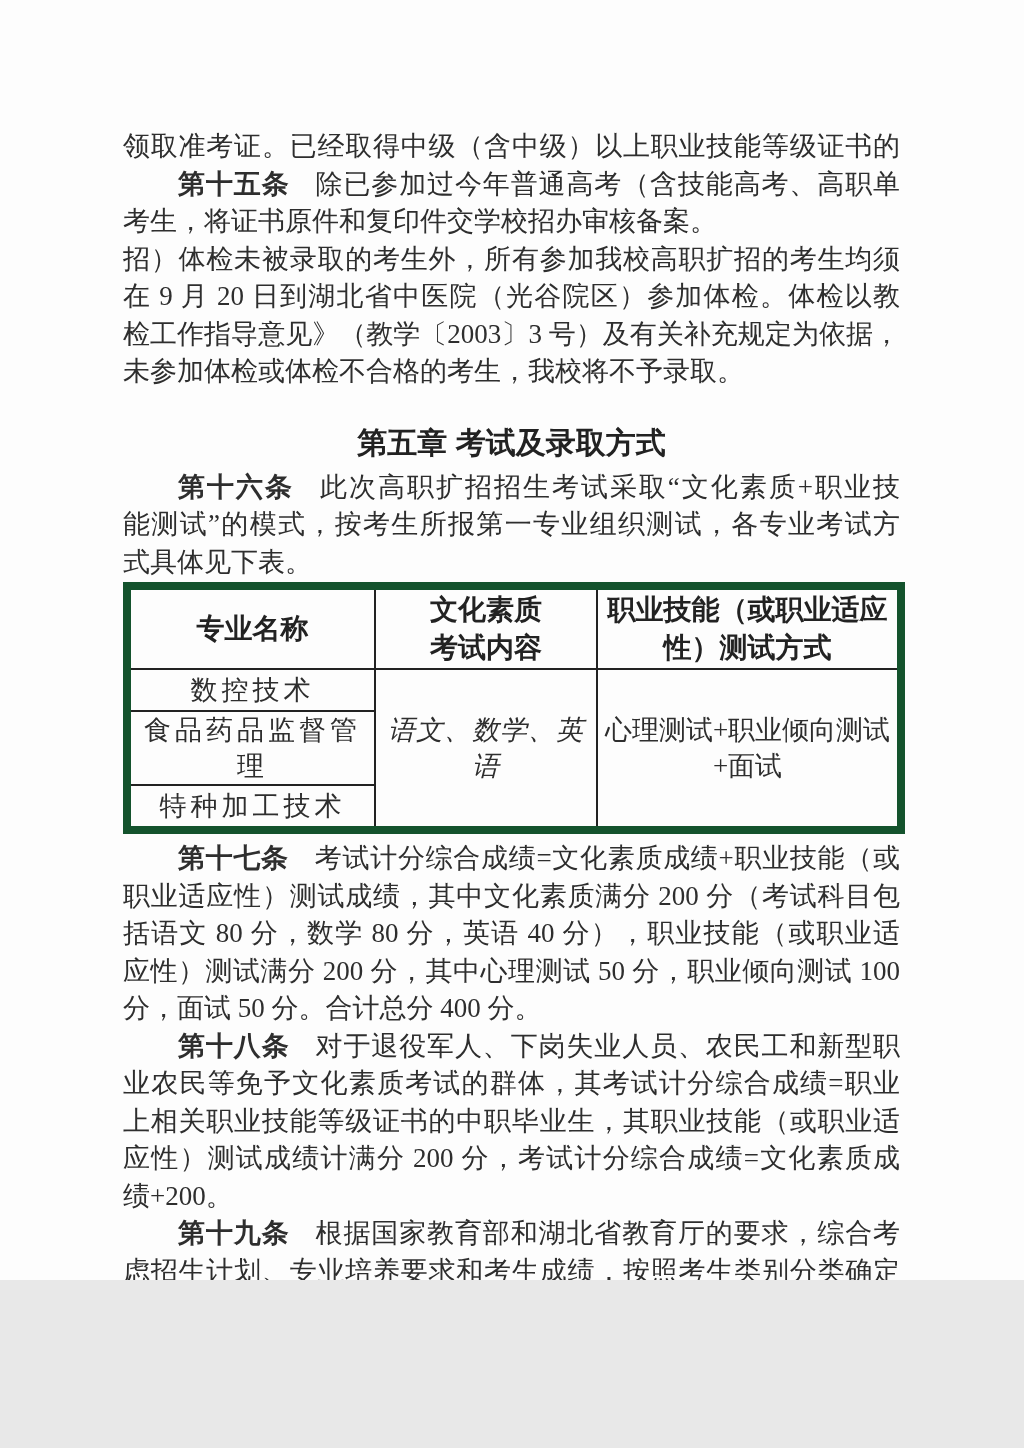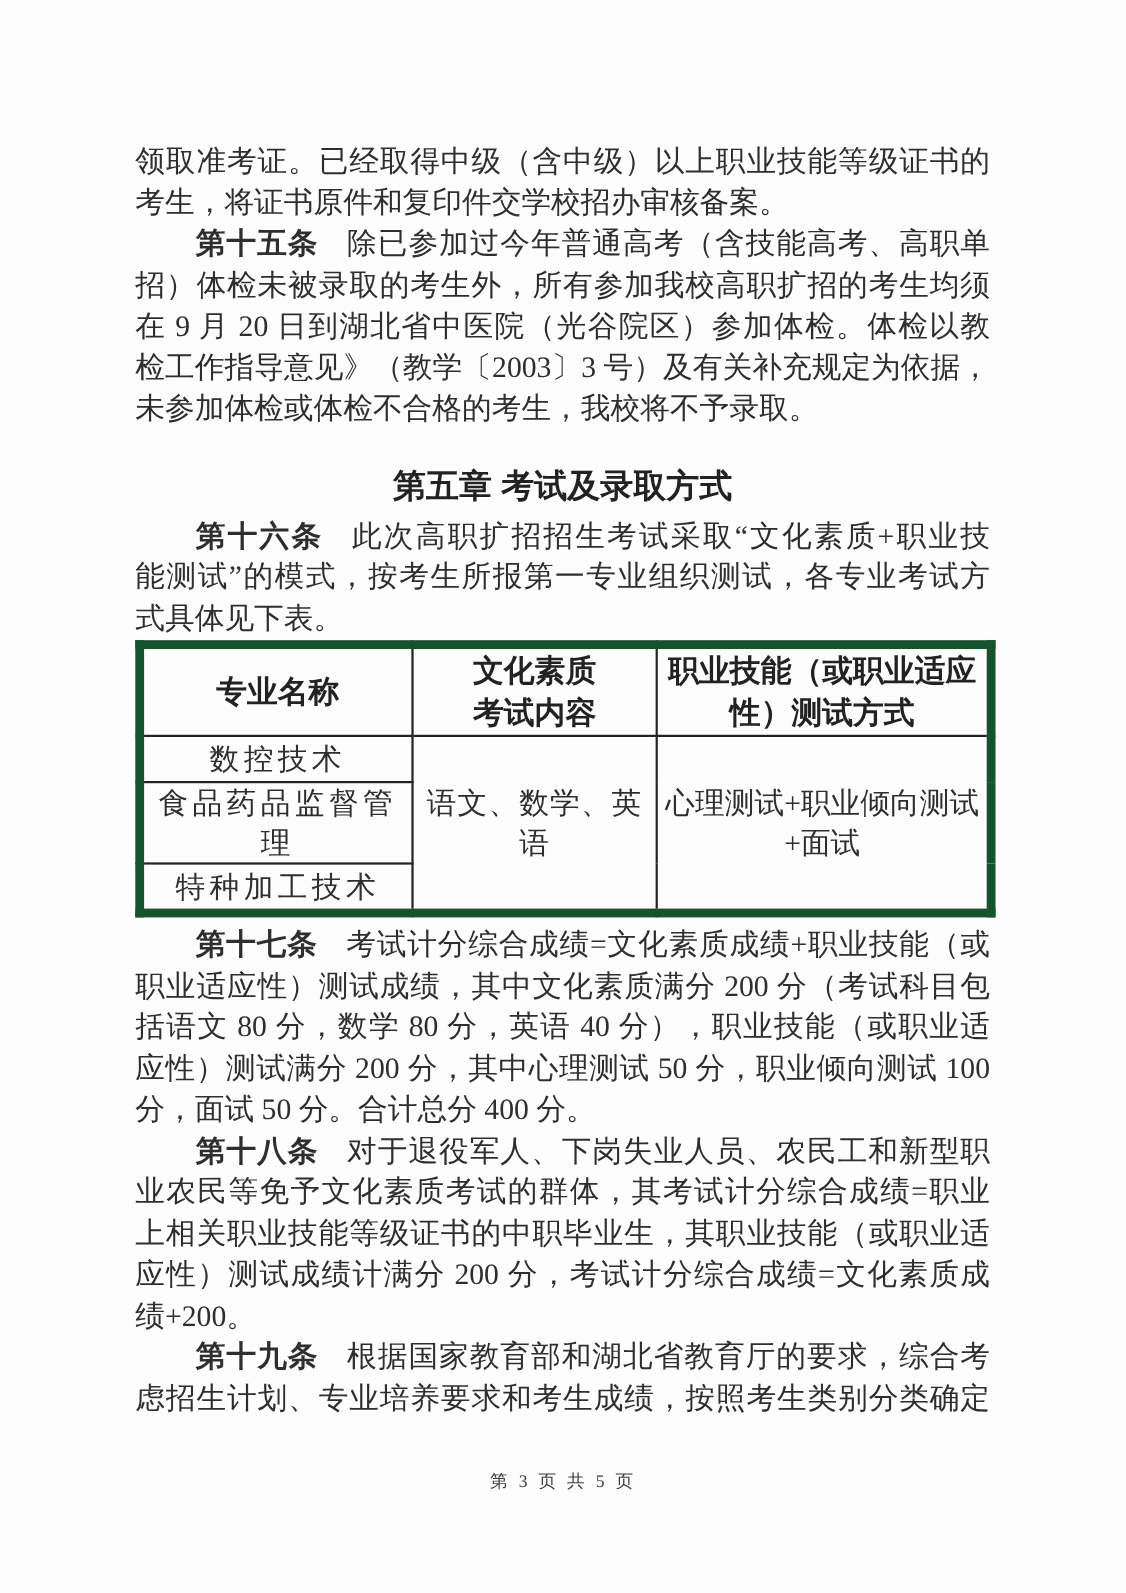--- a/index.html
+++ b/index.html
@@ -2,21 +2,21 @@
 <html><head>
 <meta charset="utf-8">
 <style>
   html,body{margin:0;padding:0;}
   body{
     background:#e8e8e8;
     font-family:"Liberation Serif","DejaVu Serif",serif;
   }
   .page{
     position:relative;
-    width:1024px;height:1448px;
+    width:1024px;height:1280px;
     background:#fdfdfd;
     overflow:hidden;
     color:#2e2e2e;
   }
   .doc{
     position:absolute;
     left:123px;top:128px;
     width:777px;
   }
   .line{
@@ -64,21 +64,21 @@
     white-space:pre-line;
     height:78px;
     font-family:"Liberation Sans","DejaVu Sans",sans-serif;
     color:#222;
   }
   table.exam td{
     font-size:27px;
     line-height:36px;
   }
   td.major-cell{ letter-spacing:4px; height:40px; }
-  td.culture-cell{ letter-spacing:1px; }
+  td.culture-cell{ letter-spacing:1px;font-style:italic; }
   td.skill-cell{ white-space:pre-line; }
   .col-major{ width:248px; }
   .col-culture{ width:222px; }
   .col-skill{ width:304px; }
   .footer{
     position:absolute;
     top:1337px;left:0;width:1024px;
     text-align:center;
     font-size:16px;
     letter-spacing:3px;
@@ -87,22 +87,22 @@
 </style>
 </head>
 <body>
 
 <div class="page">
 
   <div class="doc">
 
     <div id="blocks-before">
         <div class="line fill">领取准考证。已经取得中级（含中级）以上职业技能等级证书的</div>
+        <div class="line fill indent"><b class="term">第十五条</b><span>除已参加过今年普通高考（含技能高考、高职单</span></div>
         <div class="line">考生，将证书原件和复印件交学校招办审核备案。</div>
-        <div class="line fill indent"><b class="term">第十五条</b><span>除已参加过今年普通高考（含技能高考、高职单</span></div>
         <div class="line fill">招）体检未被录取的考生外，所有参加我校高职扩招的考生均须</div>
         <div class="line fill">在 9 月 20 日到湖北省中医院（光谷院区）参加体检。体检以教</div>
         <div class="line fill">检工作指导意见》（教学〔2003〕3 号）及有关补充规定为依据，</div>
         <div class="line">未参加体检或体检不合格的考生，我校将不予录取。</div>
         <div class="heading">第五章 考试及录取方式</div>
         <div class="line fill indent"><b class="term">第十六条</b><span>此次高职扩招招生考试采取“文化素质+职业技</span></div>
         <div class="line fill">能测试”的模式，按考生所报第一专业组织测试，各专业考试方</div>
         <div class="line">式具体见下表。</div>
       </div>
 

